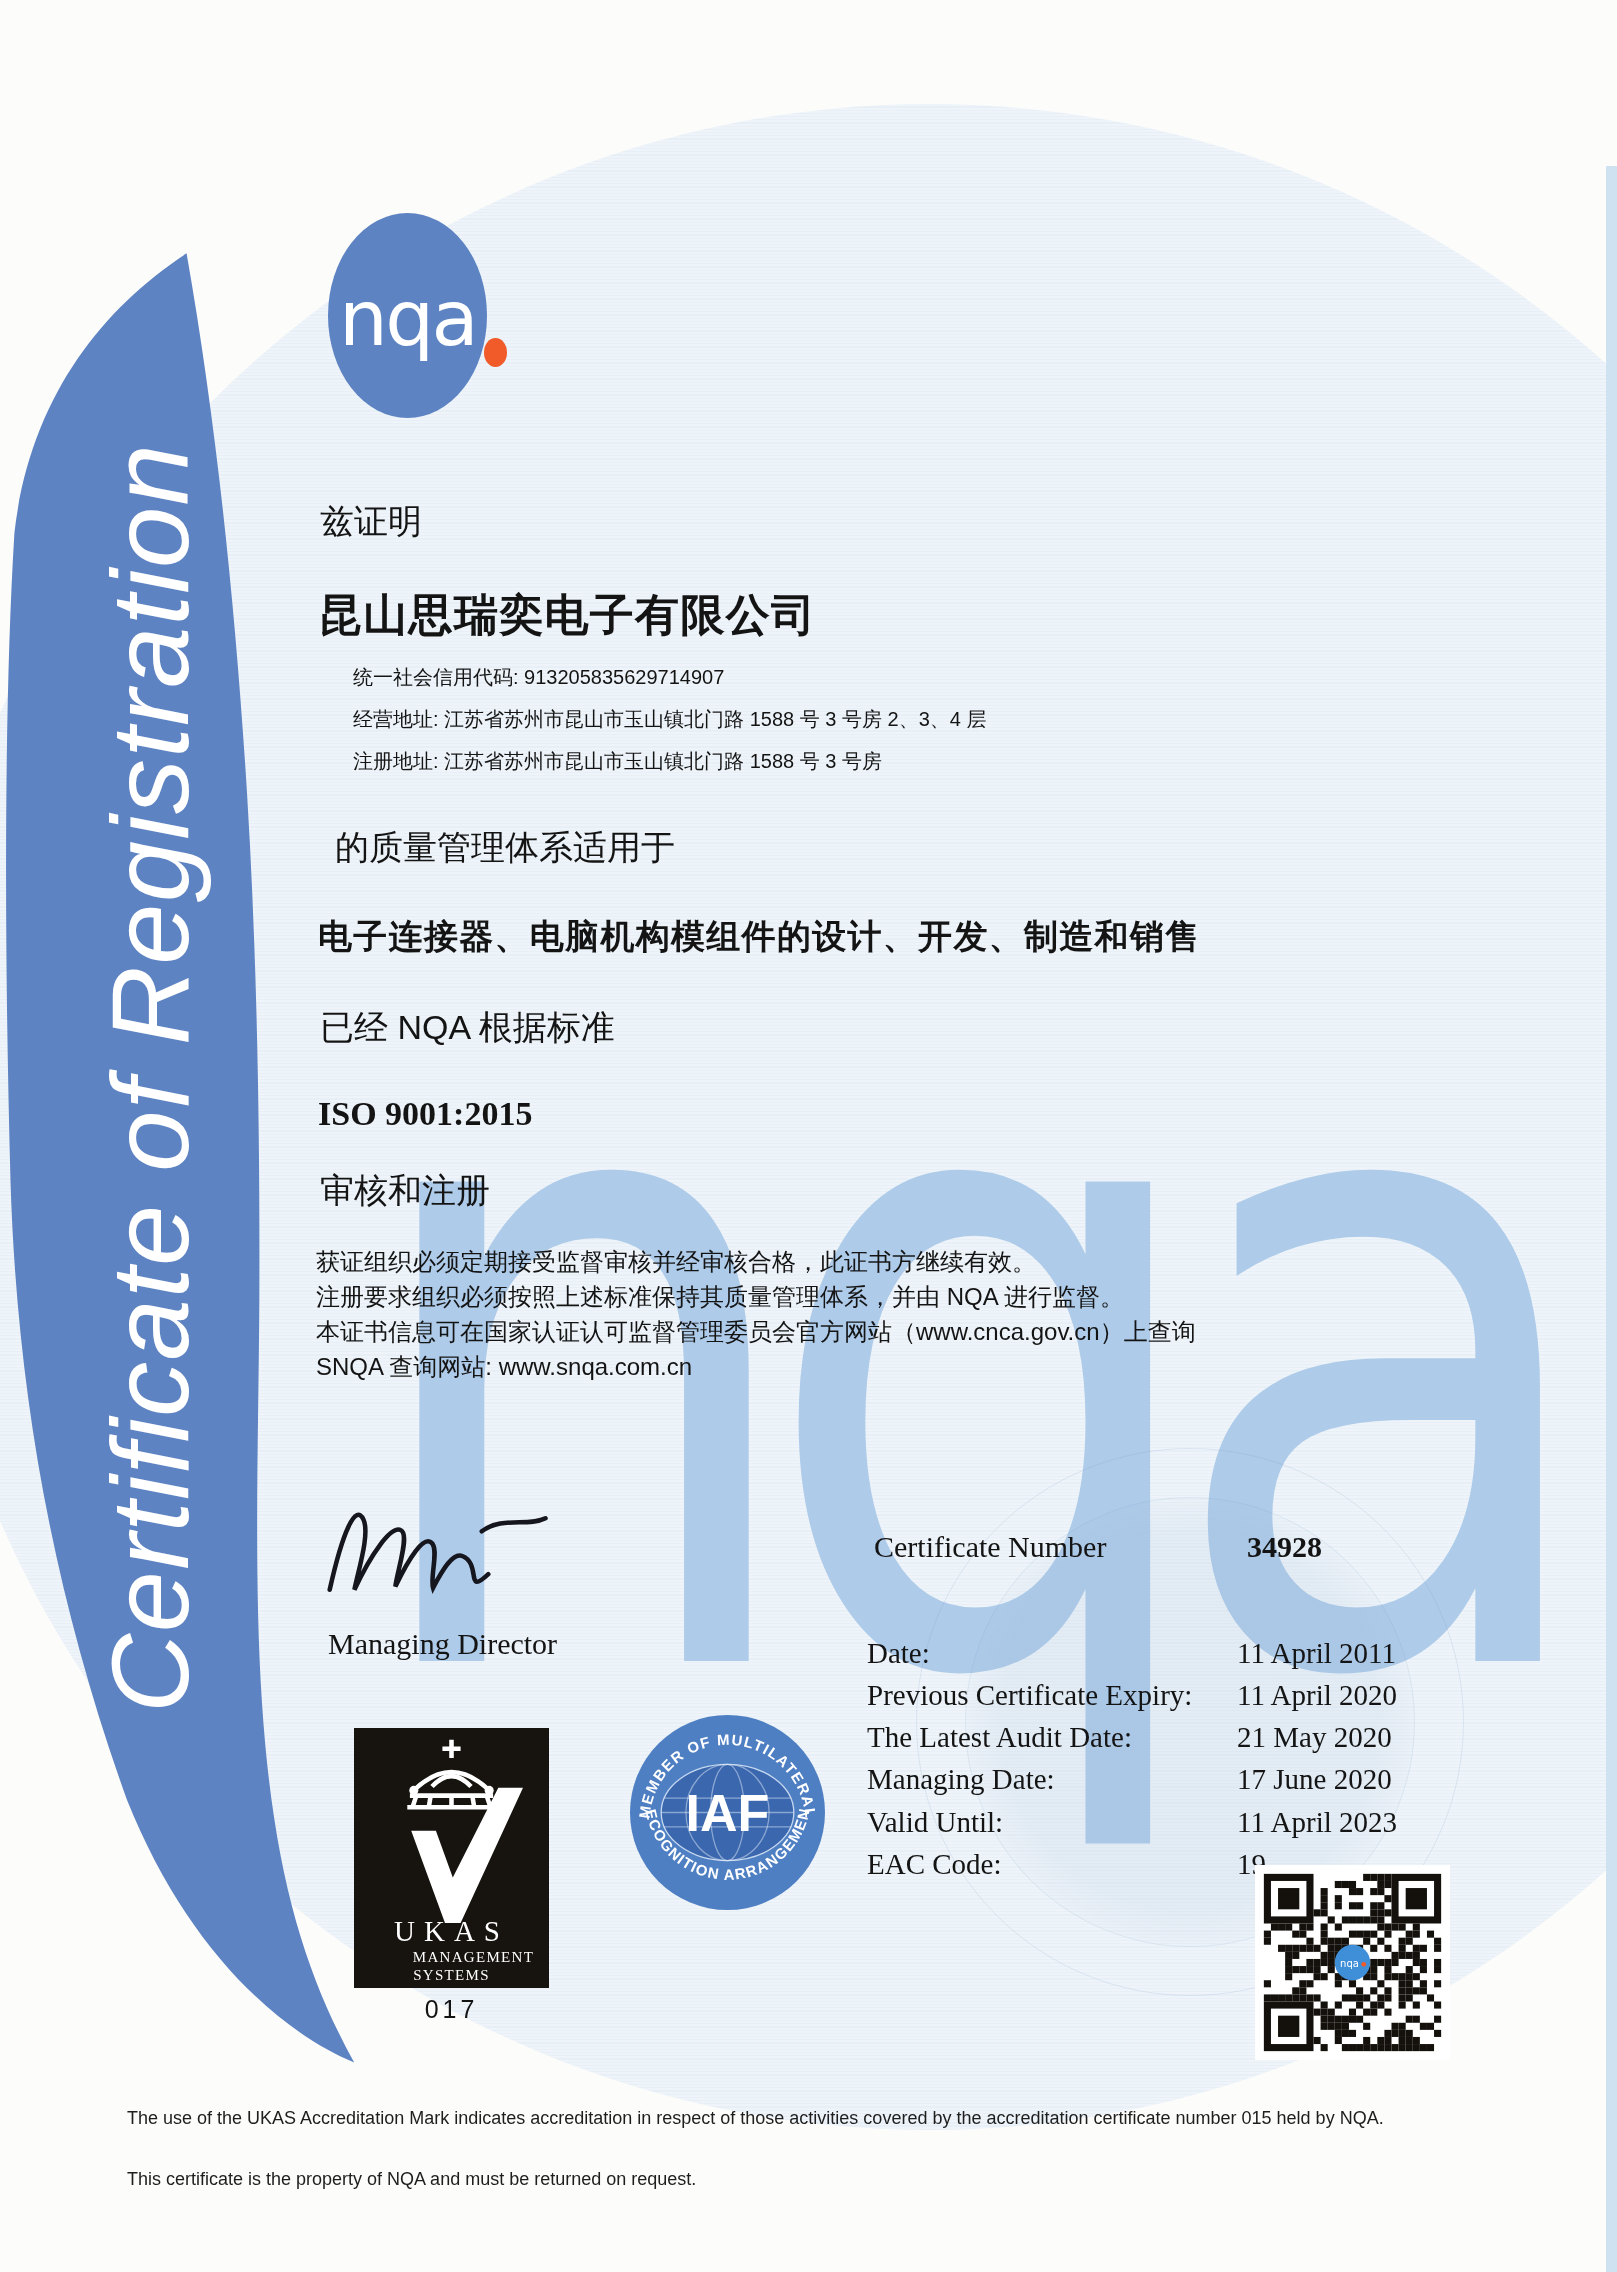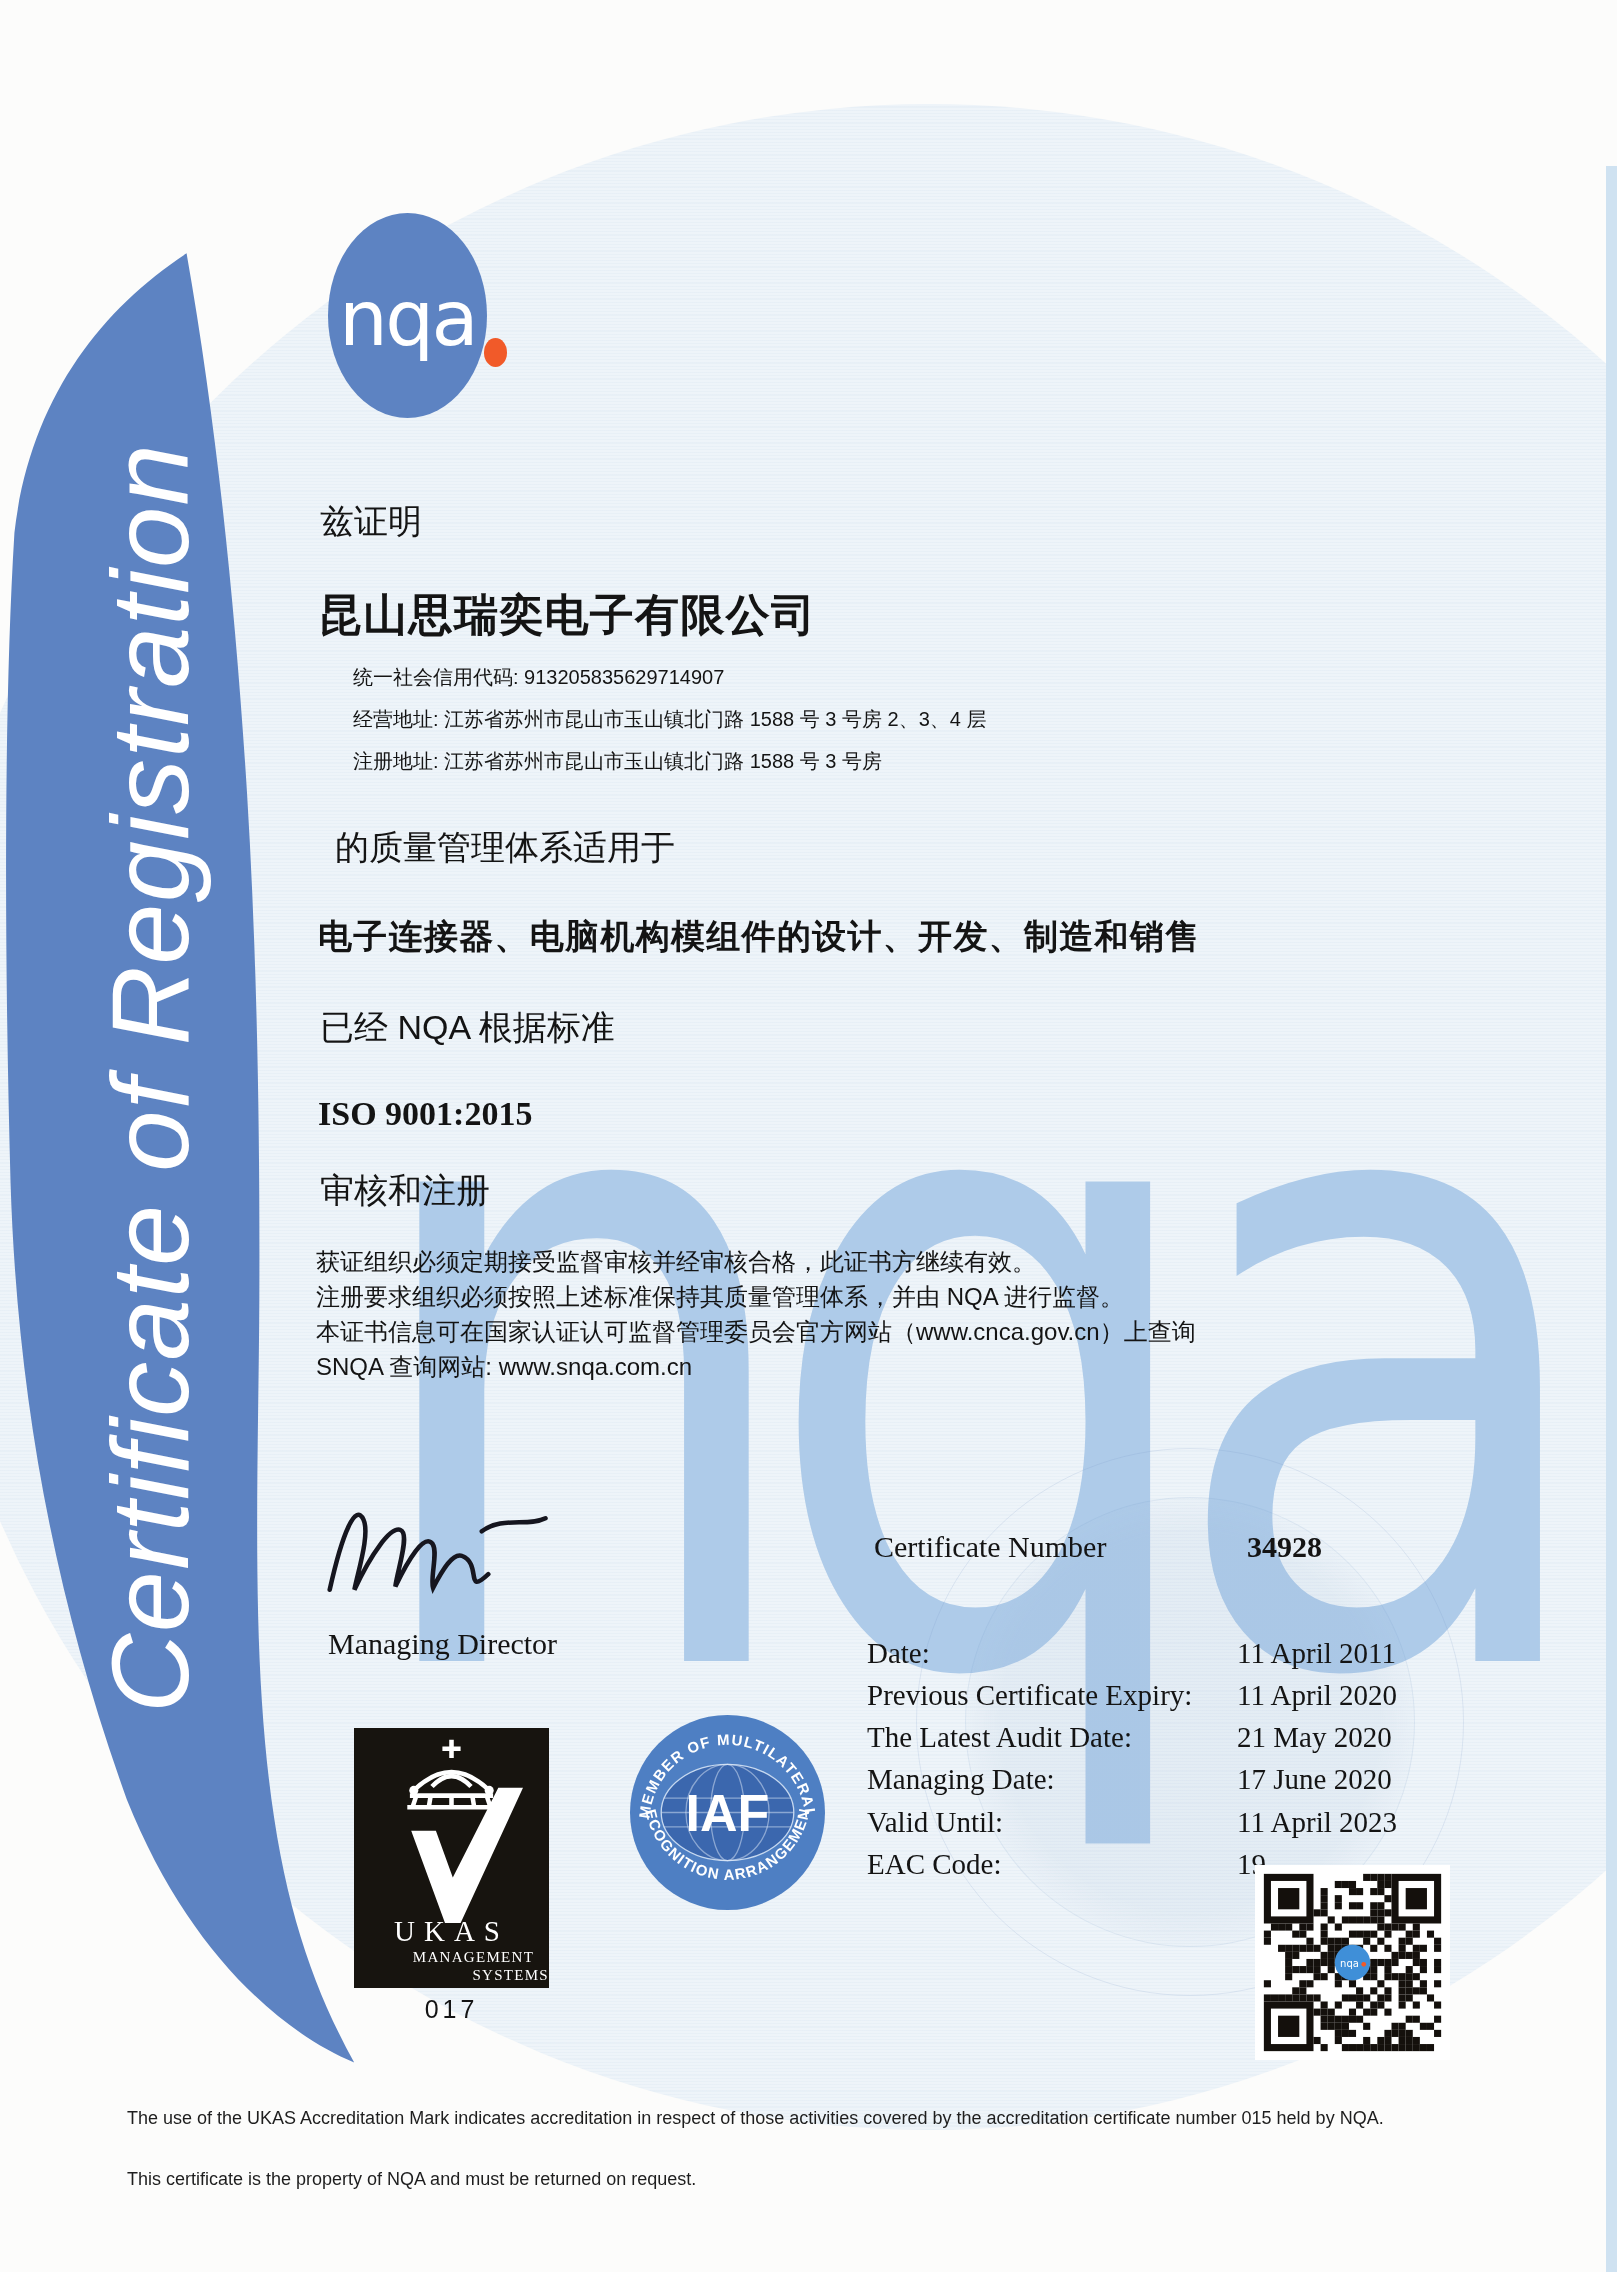--- a/index.html
+++ b/index.html
@@ -74,21 +74,21 @@
   .sig-svg{left:318px;top:1491px;z-index:5;}
 
   
   .ukas-box{left:354px;top:1728px;width:195px;height:260px;background:#17140f;z-index:5;
     display:flex;flex-direction:column;align-items:center;}
   .ukas-svg{position:absolute;left:0;top:0;}
   .ukas-name{position:absolute;top:187px;width:100%;text-align:center;color:#fff;
     font-size:29px;letter-spacing:9px;font-family:"Liberation Serif",serif;}
   .ukas-l2{position:absolute;top:221px;width:100%;text-align:center;color:#fff;
     font-size:15px;letter-spacing:1.3px;font-family:"Liberation Serif",serif;padding-left:44px;}
-  .ukas-l3{position:absolute;top:239px;width:100%;text-align:right;color:#fff;
+  .ukas-l3{position:absolute;top:239px;width:100%;text-align:center;color:#fff;
     font-size:15px;letter-spacing:1.3px;font-family:"Liberation Serif",serif;}
   .ukas-number{left:354px;top:1995px;width:195px;text-align:center;font-size:25px;
     letter-spacing:3.9px;z-index:5;}
 
   .iaf-svg{left:630px;top:1715px;z-index:5;}
   .qr-wrap{left:1255px;top:1865px;z-index:5;}
 
   .footer{left:127px;font-size:18px;color:#1e1e1e;z-index:5;white-space:nowrap;}
   .f1{top:2108px;} .f2{top:2139px;} .f3{top:2169px;}
 </style>

